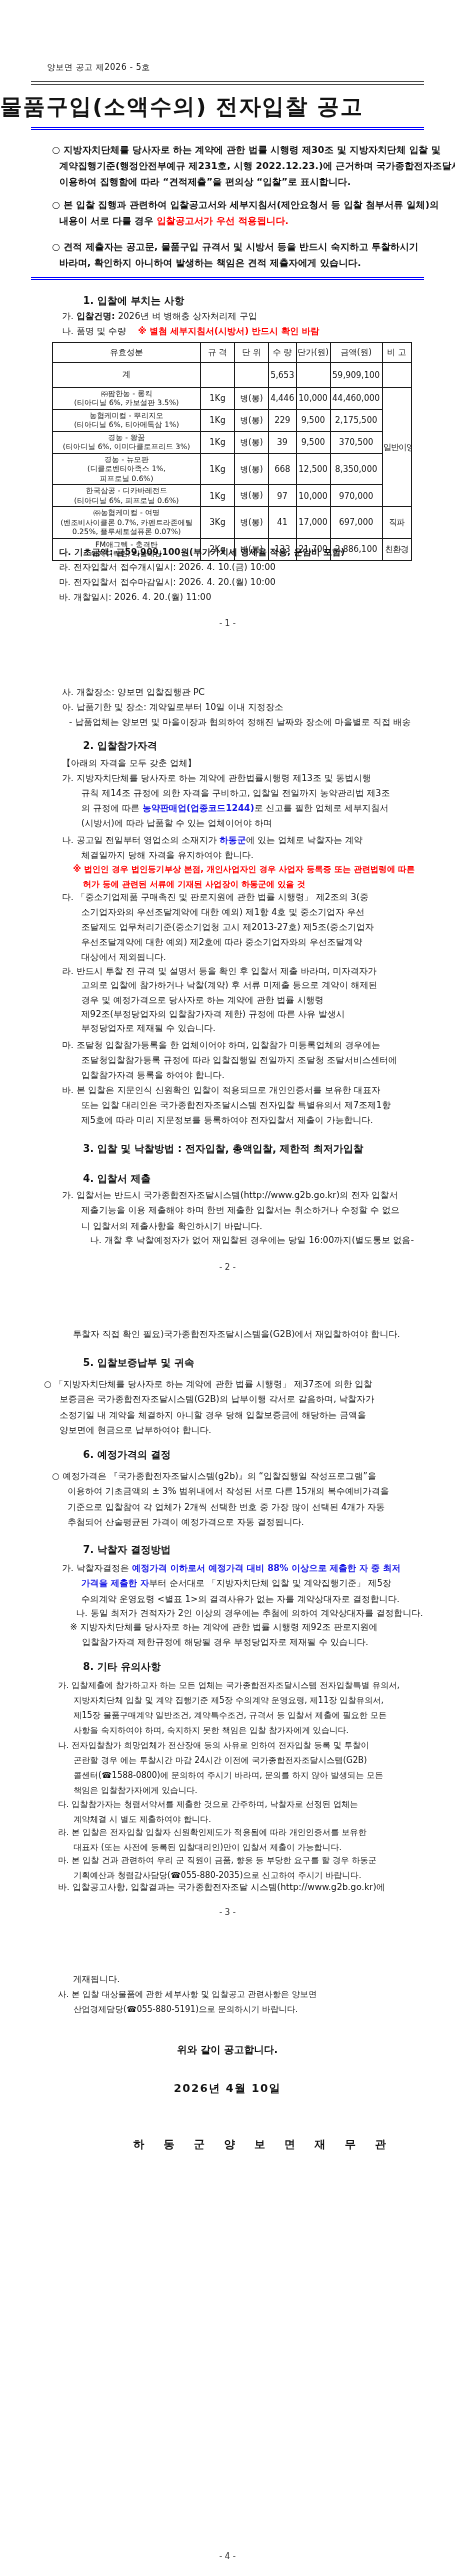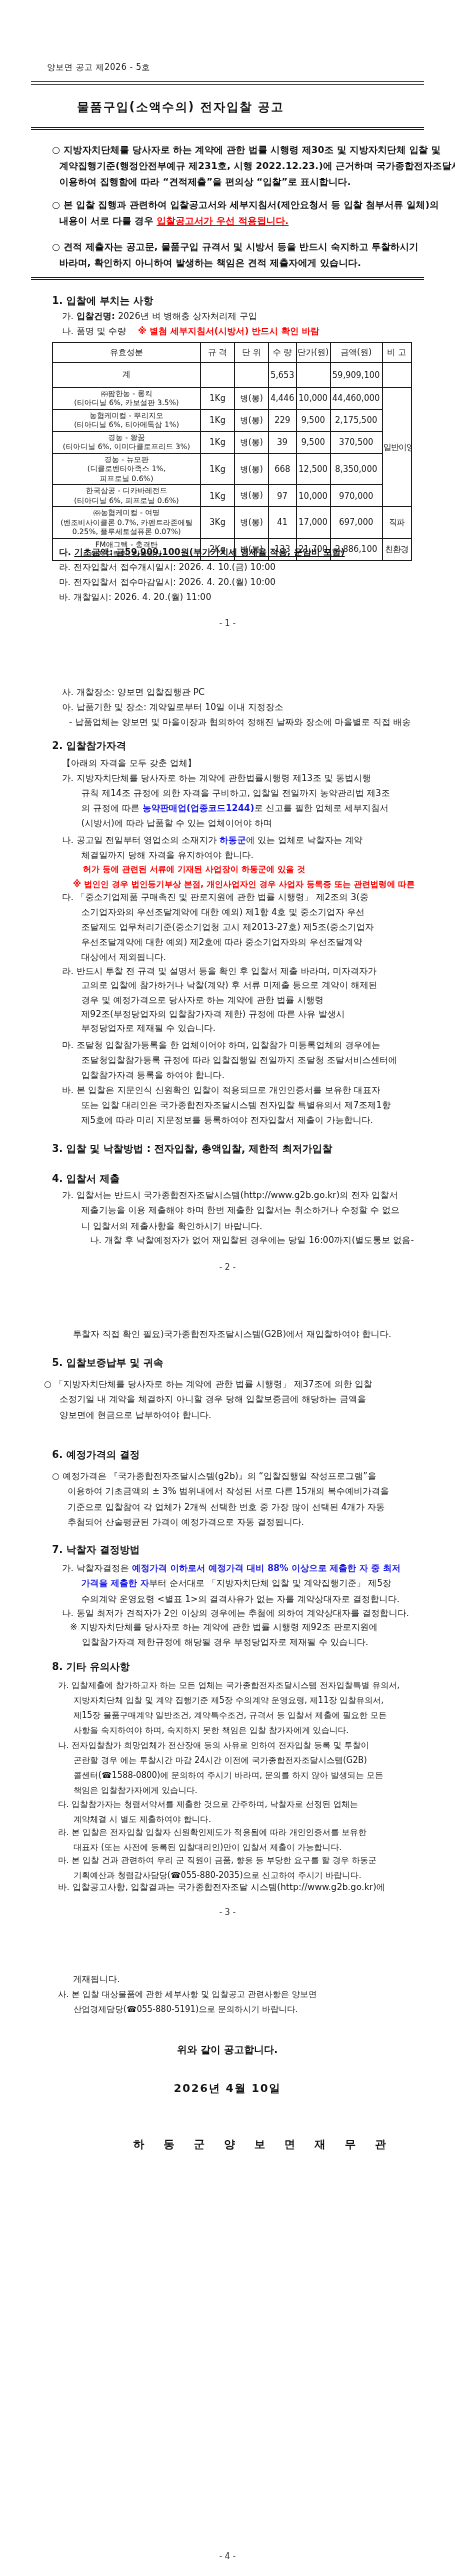--- a/index.html
+++ b/index.html
@@ -11,28 +11,28 @@
   .ln { font-size:8.8px; line-height:15px; white-space:nowrap; }
   .lh28 .ln { line-height:15.4px; }
   .lh26 .ln { line-height:14.3px; }
   .intro .ln { font-size:9.4px; font-weight:700; line-height:16px; }
   .intro .cont { padding-left:7.2px; }
   .cont18 { padding-left:10px; }
   .cont22 { padding-left:12px; }
   .cont28 { padding-left:15.4px; }
   .cont35 { padding-left:19.3px; }
   .small .ln { font-size:8.3px; }
-  .h-sec { font-size:10px; font-weight:700; white-space:nowrap; }
+  .h-sec { font-size:10px; font-weight:700; white-space:nowrap;margin-left:31px; }
   .ann { font-size:8.3px; letter-spacing:0.3px; }
-  .doc-title { width:361px; text-align:center; font-size:12px; font-weight:800; letter-spacing:1.1px; line-height:24px; white-space:nowrap; }
+  .doc-title { width:361px; text-align:center; font-size:22px; font-weight:800; letter-spacing:1.1px; line-height:24px; white-space:nowrap; }
   .rule-black { left:31px; width:393px; height:1.7px; border-top:0.6px solid var(--rule_black); border-bottom:0.6px solid var(--rule_black); }
   .rule-blue { left:31px; width:393px; height:0.6px; border-top:1.1px solid var(--rule_blue); border-bottom:1.1px solid var(--rule_blue); }
   .red { color:var(--red); }
   .blue { color:var(--blue); font-weight:700; }
-  .u { text-decoration:underline; }
+  .u { }
   .bold { font-weight:700; }
   .center { width:455px; text-align:center; }
   .pgnum { font-size:8.3px; color:#333; }
   .closing-line { font-size:10px; font-weight:700; }
   .date-line { font-size:11px; font-weight:700; letter-spacing:1.1px; }
   .signer-line { font-size:11px; font-weight:700; letter-spacing:7.7px; line-height:31px;padding-left:36px; }
   
   .ptable { position:absolute; left:52px; top:342px; width:358px; border-collapse:collapse; table-layout:fixed; }
   .ptable th, .ptable td { border:0.6px solid #1b1b1b; text-align:center; vertical-align:middle; font-size:8.3px; font-weight:400; padding:1.1px 0.6px; overflow:hidden; }
   .ptable { border:1.1px solid #1b1b1b; }
@@ -211,22 +211,22 @@
     <div class="ln cont35"><span>의 규정에 따른 </span><span class="blue">농약판매업(업종코드1244)</span><span>로 신고를 필한 업체로 세부지침서</span></div>
     <div class="ln cont35">(시방서)에 따라 납품할 수 있는 업체이어야 하며</div>
   </div>
 
   <div class="abs" style="top:833px;left:62px;">
     <div class="ln"><span>나. 공고일 전일부터 영업소의 소재지가 </span><span class="blue">하동군</span><span>에 있는 업체로 낙찰자는 계약</span></div>
     <div class="ln cont35">체결일까지 당해 자격을 유지하여야 합니다.</div>
   </div>
 
   <div class="abs small" style="top:862px;left:73px;">
+    <div class="ln red bold">※ 법인인 경우 법인등기부상 본점, 개인사업자인 경우 사업자 등록증 또는 관련법령에 따른</div>
     <div class="ln red bold cont18">허가 등에 관련된 서류에 기재된 사업장이 하동군에 있을 것</div>
-    <div class="ln red bold">※ 법인인 경우 법인등기부상 본점, 개인사업자인 경우 사업자 등록증 또는 관련법령에 따른</div>
   </div>
 
   <div class="abs" style="top:890px;left:62px;">
     <div class="ln">다. 「중소기업제품 구매촉진 및 판로지원에 관한 법률 시행령」 제2조의 3(중</div>
     <div class="ln cont35">소기업자와의 우선조달계약에 대한 예외) 제1항 4호 및 중소기업자 우선</div>
     <div class="ln cont35">조달제도 업무처리기준(중소기업청 고시 제2013-27호) 제5조(중소기업자</div>
     <div class="ln cont35">우선조달계약에 대한 예외) 제2호에 따라 중소기업자와의 우선조달계약</div>
     <div class="ln cont35">대상에서 제외됩니다.</div>
   </div>
 
@@ -255,44 +255,45 @@
   <div class="abs h-sec" style="top:1172px;left:52px;">4. 입찰서 제출</div>
   <div class="abs lh28" style="top:1188px;left:62px;">
     <div class="ln">가. 입찰서는 반드시 국가종합전자조달시스템(http://www.g2b.go.kr)의 전자 입찰서</div>
     <div class="ln cont35">제출기능을 이용 제출해야 하며 한번 제출한 입찰서는 취소하거나 수정할 수 없으</div>
     <div class="ln cont35">니 입찰서의 제출사항을 확인하시기 바랍니다.</div>
   </div>
   <div class="abs ln" style="top:1233px;left:62px;margin-left:28px;">나. 개찰 후 낙찰예정자가 없어 재입찰된 경우에는 당일 16:00까지(별도통보 없음-</div>
 
   <div class="abs center pgnum" style="top:1262px;left:0;">- 2 -</div>
 
-  <div class="abs ln" style="top:1327px;left:73px;">투찰자 직접 확인 필요)국가종합전자조달시스템(G2B)에서 재입찰하여야 합니다.</div>
+  <div class="abs ln" style="top:1327px;left:73px;">투찰자 직접 확인 필요)국가종합전자조달시스템을(G2B)에서 재입찰하여야 합니다.</div>
 
   <div class="abs h-sec" style="top:1356px;left:52px;">5. 입찰보증납부 및 귀속</div>
   <div class="abs lh28" style="top:1377px;left:44px;">
     <div class="ln">○ 「지방자치단체를 당사자로 하는 계약에 관한 법률 시행령」 제37조에 의한 입찰</div>
+    <div class="ln cont28">보증금은 국가종합전자조달시스템(G2B)의 납부이행 각서로 갈음하며, 낙찰자가</div>
     <div class="ln cont28">소정기일 내 계약을  체결하지 아니할 경우 당해 입찰보증금에 해당하는 금액을</div>
     <div class="ln cont28">양보면에 현금으로 납부하여야 합니다.</div>
   </div>
 
   <div class="abs h-sec" style="top:1448px;left:52px;">6. 예정가격의 결정</div>
   <div class="abs lh28" style="top:1469px;left:52px;">
     <div class="ln">○ 예정가격은 『국가종합전자조달시스템(g2b)』의 “입찰집행일 작성프로그램”을</div>
     <div class="ln cont28">이용하여 기초금액의 ± 3% 범위내에서 작성된 서로 다른 15개의 복수예비가격을</div>
     <div class="ln cont28">기준으로 입찰참여 각 업체가 2개씩 선택한 번호 중 가장 많이 선택된 4개가 자동</div>
     <div class="ln cont28">추첨되어 산술평균된 가격이 예정가격으로 자동 결정됩니다.</div>
   </div>
 
   <div class="abs h-sec" style="top:1543px;left:52px;">7. 낙찰자 결정방법</div>
   <div class="abs lh28" style="top:1561px;left:62px;">
     <div class="ln"><span>가. 낙찰자결정은 </span><span class="blue">예정가격 이하로서 예정가격 대비 88% 이상으로 제출한 자 중 최저</span></div>
     <div class="ln cont35"><span class="blue">가격을 제출한 자</span><span>부터 순서대로 「지방자치단체 입찰 및 계약집행기준」 제5장</span></div>
     <div class="ln cont35">수의계약 운영요령 &lt;별표 1&gt;의 결격사유가 없는 자를 계약상대자로 결정합니다.</div>
   </div>
-  <div class="abs ln" style="top:1606px;left:62px;">나. 동일 최저가 견적자가 2인 이상의 경우에는 추첨에 의하여 계약상대자를 결정합니다.</div>
+  <div class="abs ln" style="top:1606px;left:76px;">나. 동일 최저가 견적자가 2인 이상의 경우에는 추첨에 의하여 계약상대자를 결정합니다.</div>
   <div class="abs" style="top:1620px;left:70px;">
     <div class="ln">※ 지방자치단체를 당사자로 하는 계약에 관한 법률 시행령 제92조 판로지원에</div>
     <div class="ln cont22">입찰참가자격 제한규정에 해당될 경우 부정당업자로 제재될 수 있습니다.</div>
   </div>
 
   <div class="abs h-sec" style="top:1660px;left:52px;">8. 기타 유의사항</div>
   <div class="abs small" style="top:1678px;left:58px;">
     <div class="ln">가. 입찰제출에 참가하고자 하는 모든 업체는 국가종합전자조달시스템 전자입찰특별  유의서,</div>
     <div class="ln cont28">지방자치단체 입찰 및 계약 집행기준 제5장 수의계약 운영요령, 제11장 입찰유의서,</div>
     <div class="ln cont28">제15장 물품구매계약 일반조건, 계약특수조건, 규격서 등 입찰서 제출에 필요한 모든</div>

